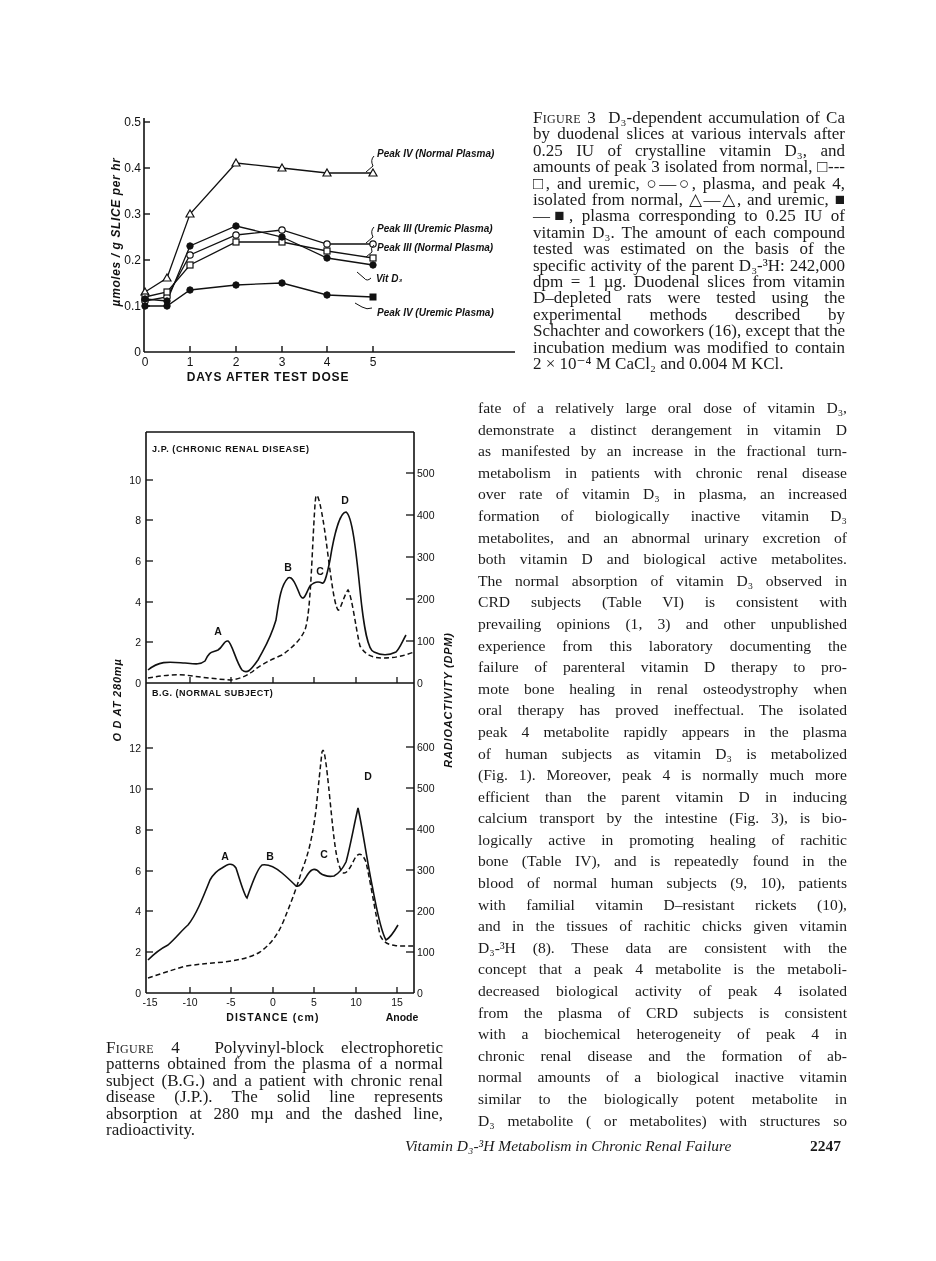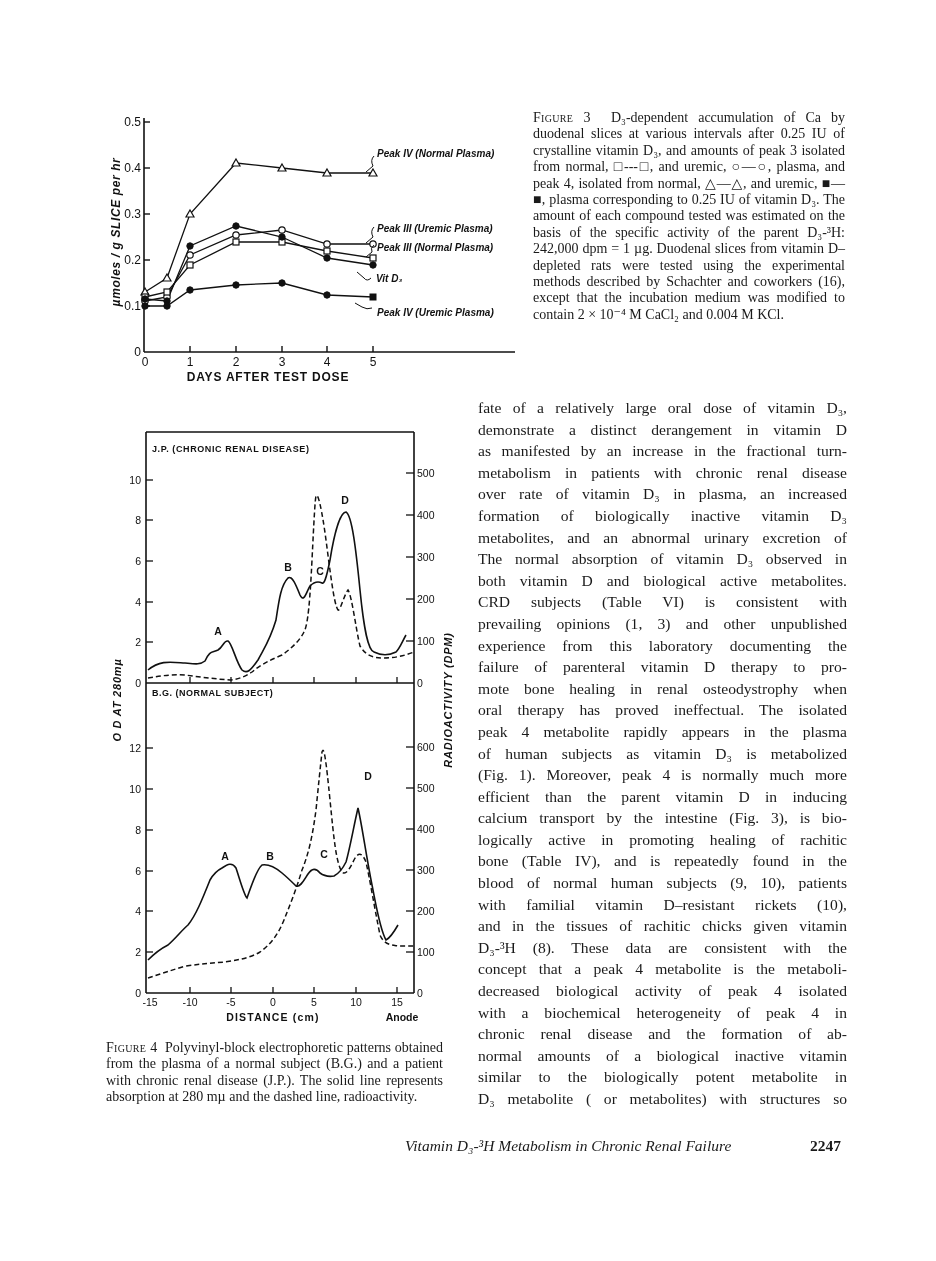--- a/index.html
+++ b/index.html
@@ -1,20 +1,20 @@
 <!DOCTYPE html>
 <html><head>
 <meta charset="utf-8">
 <style>
   html, body { margin: 0; padding: 0; background: #ffffff; }
   body { width: 936px; height: 1261px; position: relative; overflow: hidden;
          font-family: "Liberation Serif", "DejaVu Serif", serif; color: #1a1a1a; }
   .abs { position: absolute; }
   svg text { font-family: "Liberation Sans", "DejaVu Sans", sans-serif; fill: #111; }
-  .caption { font-size: 14px; line-height: 16.4px; text-align: justify; }
+  .caption { font-size: 17px; line-height: 16.4px; text-align: justify; }
   .caption .fig-label { font-variant: small-caps; letter-spacing: 0.3px; }
   .body-text { font-size: 15.6px; line-height: 21.6px; text-align: justify; text-align-last: justify; }
   .body-text p { margin: 0; }
   .footer { font-size: 15.5px; font-style: italic; }
   .page-num { font-size: 15.5px; font-weight: bold; }
 </style>
 </head>
 <body>
 
 <div class="abs" style="left:0;top:0;width:520px;height:400px;">
@@ -255,41 +255,42 @@
 </div>
 
 <div class="abs body-text" style="left:478px;top:397px;width:369px;">
   <p>fate of a relatively large oral dose of vitamin D₃,</p>
   <p>demonstrate a distinct derangement in vitamin D</p>
   <p>as manifested by an increase in the fractional turn-</p>
   <p>metabolism in patients with chronic renal disease</p>
   <p>over rate of vitamin D₃ in plasma, an increased</p>
   <p>formation of biologically inactive vitamin D₃</p>
   <p>metabolites, and an abnormal urinary excretion of</p>
+  <p>both vitamin D and biological active metabolites.</p>
   <p>The normal absorption of vitamin D₃ observed in</p>
-  <p>both vitamin D and biological active metabolites.</p>
   <p>CRD subjects (Table VI) is consistent with</p>
   <p>prevailing opinions (1, 3) and other unpublished</p>
   <p>experience from this laboratory documenting the</p>
   <p>failure of parenteral vitamin D therapy to pro-</p>
   <p>mote bone healing in renal osteodystrophy when</p>
   <p>oral therapy has proved ineffectual. The isolated</p>
   <p>peak 4 metabolite rapidly appears in the plasma</p>
   <p>of human subjects as vitamin D₃ is metabolized</p>
   <p>(Fig. 1). Moreover, peak 4 is normally much more</p>
   <p>efficient than the parent vitamin D in inducing</p>
   <p>calcium transport by the intestine (Fig. 3), is bio-</p>
   <p>logically active in promoting healing of rachitic</p>
   <p>bone (Table IV), and is repeatedly found in the</p>
   <p>blood of normal human subjects (9, 10), patients</p>
   <p>with familial vitamin D–resistant rickets (10),</p>
   <p>and in the tissues of rachitic chicks given vitamin</p>
   <p>D₃-³H (8). These data are consistent with the</p>
   <p>concept that a peak 4 metabolite is the metaboli-</p>
   <p>decreased biological activity of peak 4 isolated</p>
+  <p>from the plasma of CRD subjects is consistent</p>
   <p>with a biochemical heterogeneity of peak 4 in</p>
   <p>chronic renal disease and the formation of ab-</p>
   <p>normal amounts of a biological inactive vitamin</p>
   <p>similar to the biologically potent metabolite in</p>
   <p>D₃ metabolite ( or metabolites) with structures so</p>
 </div>
 
 <div class="abs footer" style="left:405px;top:1137px;">Vitamin D₃-³H Metabolism in Chronic Renal Failure</div>
 <div class="abs page-num" style="left:810px;top:1137px;">2247</div>
 

